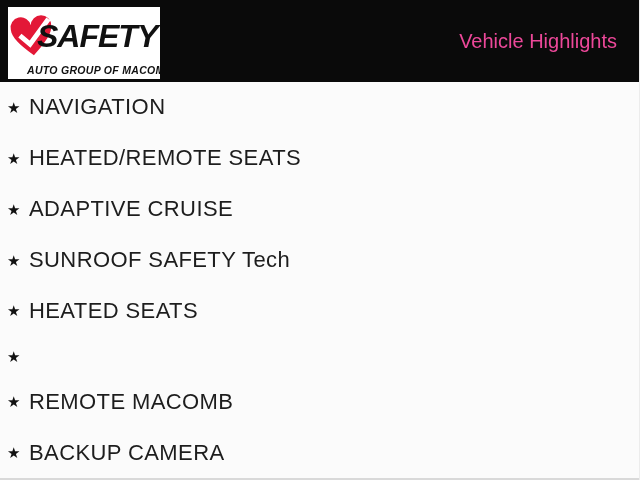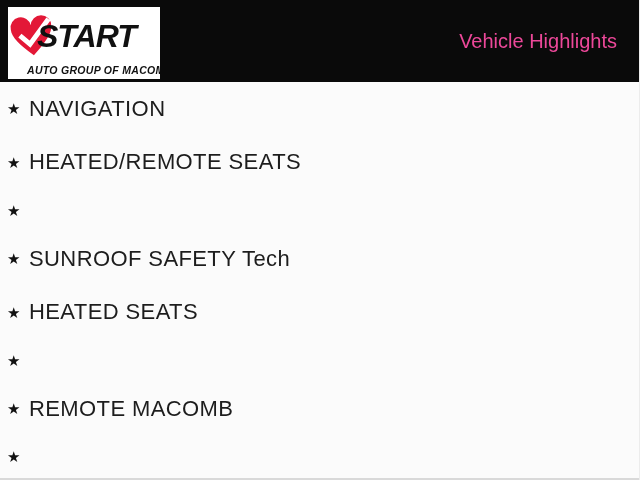--- a/index.html
+++ b/index.html
@@ -93,53 +93,55 @@
 
   <div class="header">
 
     <div class="logo-box">
       <span class="heart-wrap">
         <svg width="46" height="46" viewBox="0 0 24 24">
           <path d="M12 21.6 C 5.2 15.4, 1.4 11.2, 1.4 7.1 A 5.3 5.3 0 0 1 12 5.9 A 5.3 5.3 0 0 1 22.6 7.1 C 22.6 11.2, 18.8 15.4, 12 21.6 Z" fill="#e31837"></path>
           <polyline points="5.8,10.6 10.6,15.6 21.5,3.6" fill="none" stroke="#ffffff" stroke-width="2.6"></polyline>
         </svg>
       </span>
-      <span class="brand">START</span>
+      <span class="brand">SAFETY</span>
       <span class="tagline">AUTO GROUP OF MACOMB</span>
     </div>
 
     <span class="header-title">Vehicle Highlights</span>
   </div>
 
   <ul class="list">
     <li class="item">
       <span class="star">★</span>
       <span class="label">NAVIGATION</span>
     </li>
     <li class="item">
       <span class="star">★</span>
       <span class="label">HEATED/REMOTE SEATS</span>
     </li>
     <li class="item">
       <span class="star">★</span>
+      <span class="label">ADAPTIVE CRUISE</span>
     </li>
     <li class="item">
       <span class="star">★</span>
       <span class="label">SUNROOF SAFETY Tech</span>
     </li>
     <li class="item">
       <span class="star">★</span>
       <span class="label">HEATED SEATS</span>
     </li>
     <li class="item">
       <span class="star">★</span>
     </li>
     <li class="item">
       <span class="star">★</span>
       <span class="label">REMOTE MACOMB</span>
     </li>
     <li class="item">
       <span class="star">★</span>
+      <span class="label">BACKUP CAMERA</span>
     </li>
   </ul>
 
   <div class="bottom-line"></div>
 </div>
 
 </body></html>

